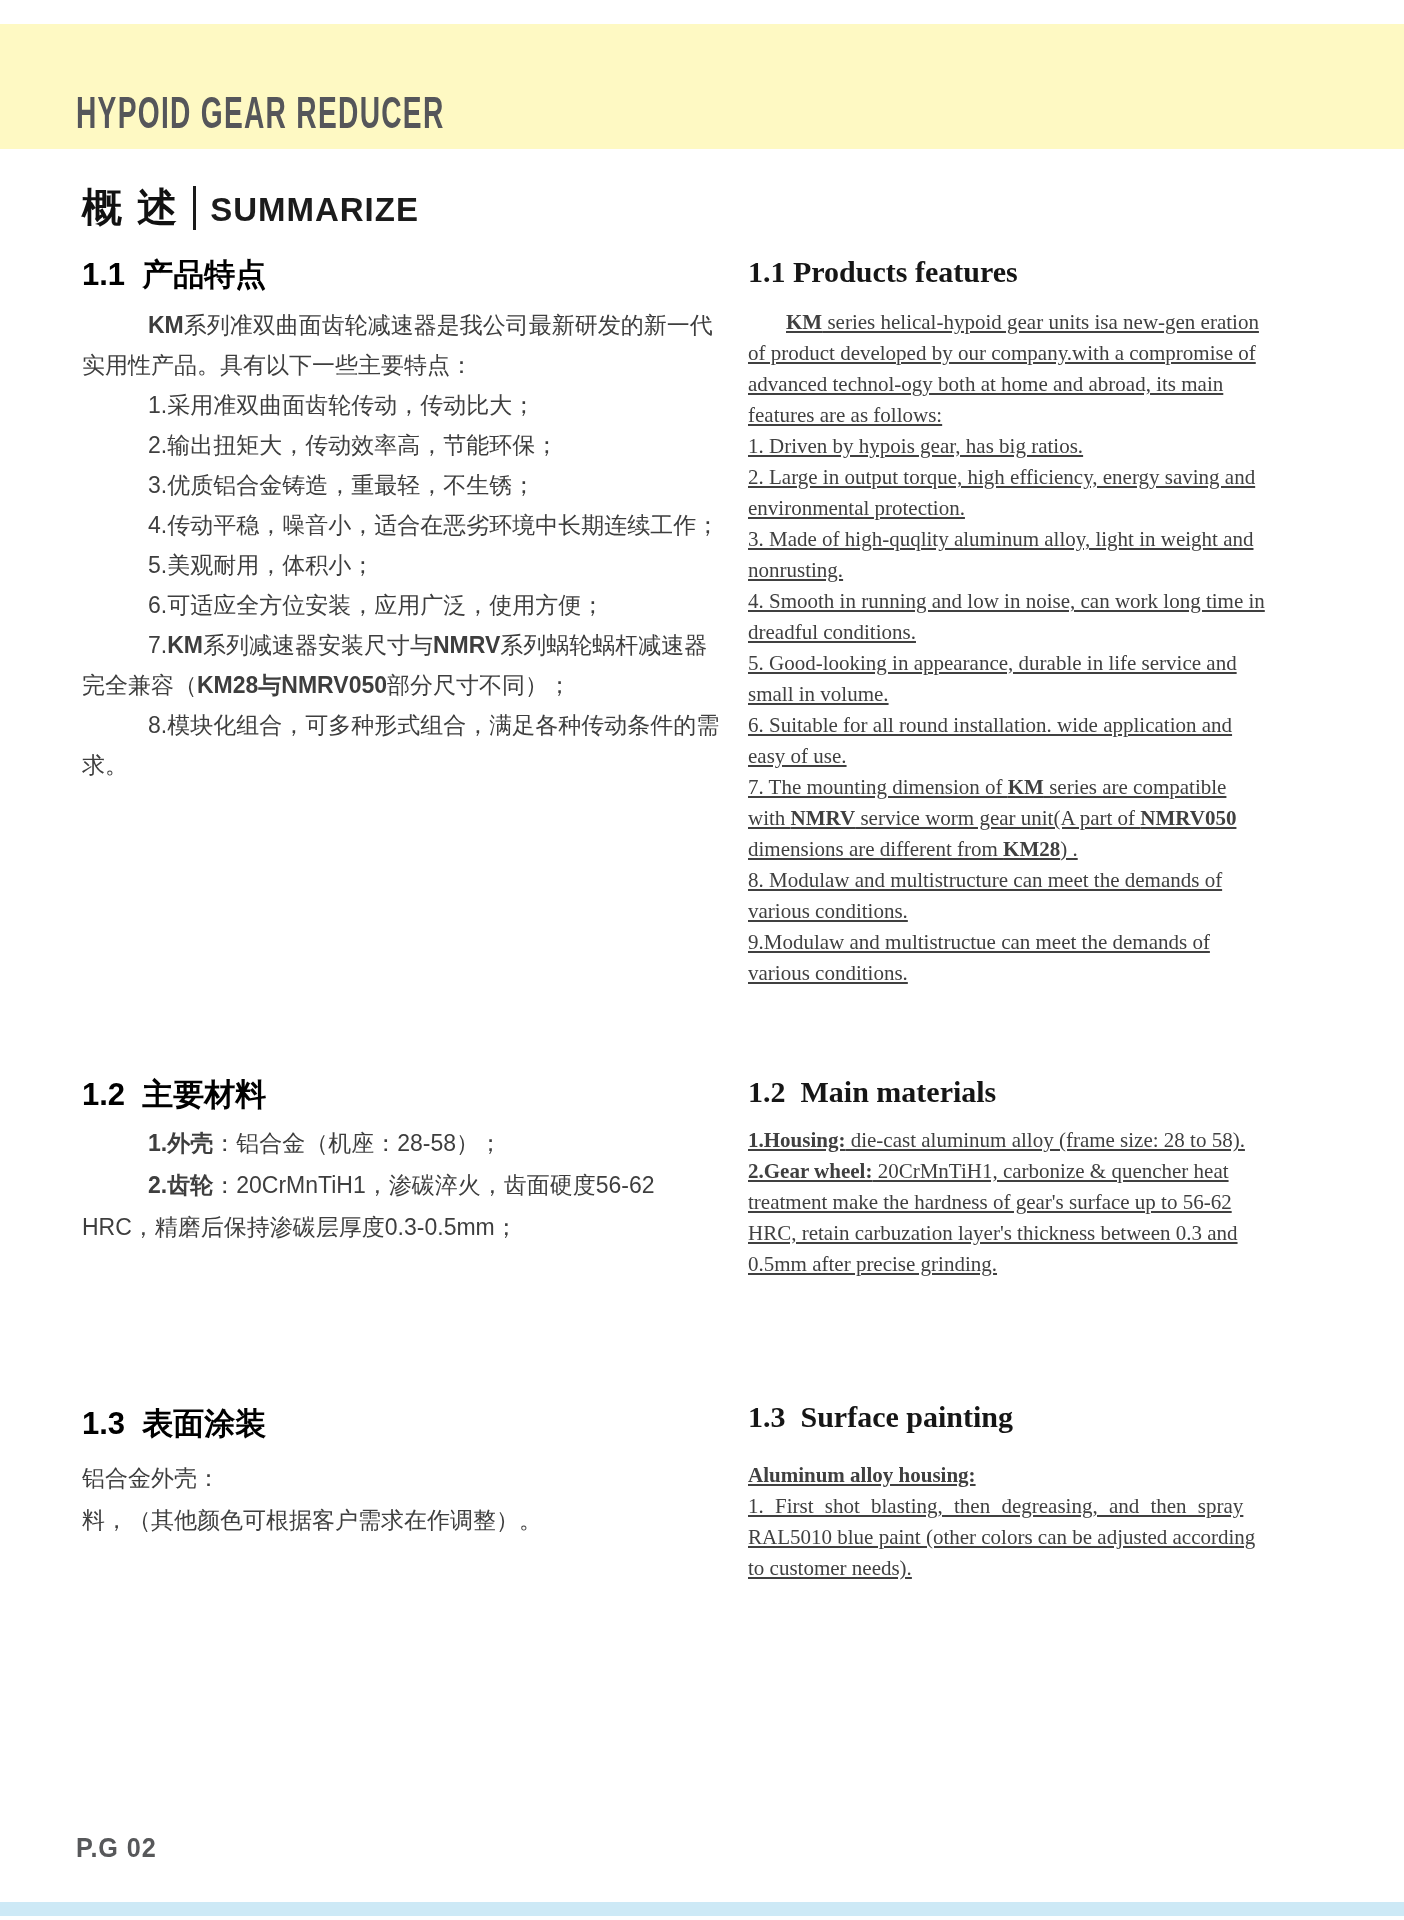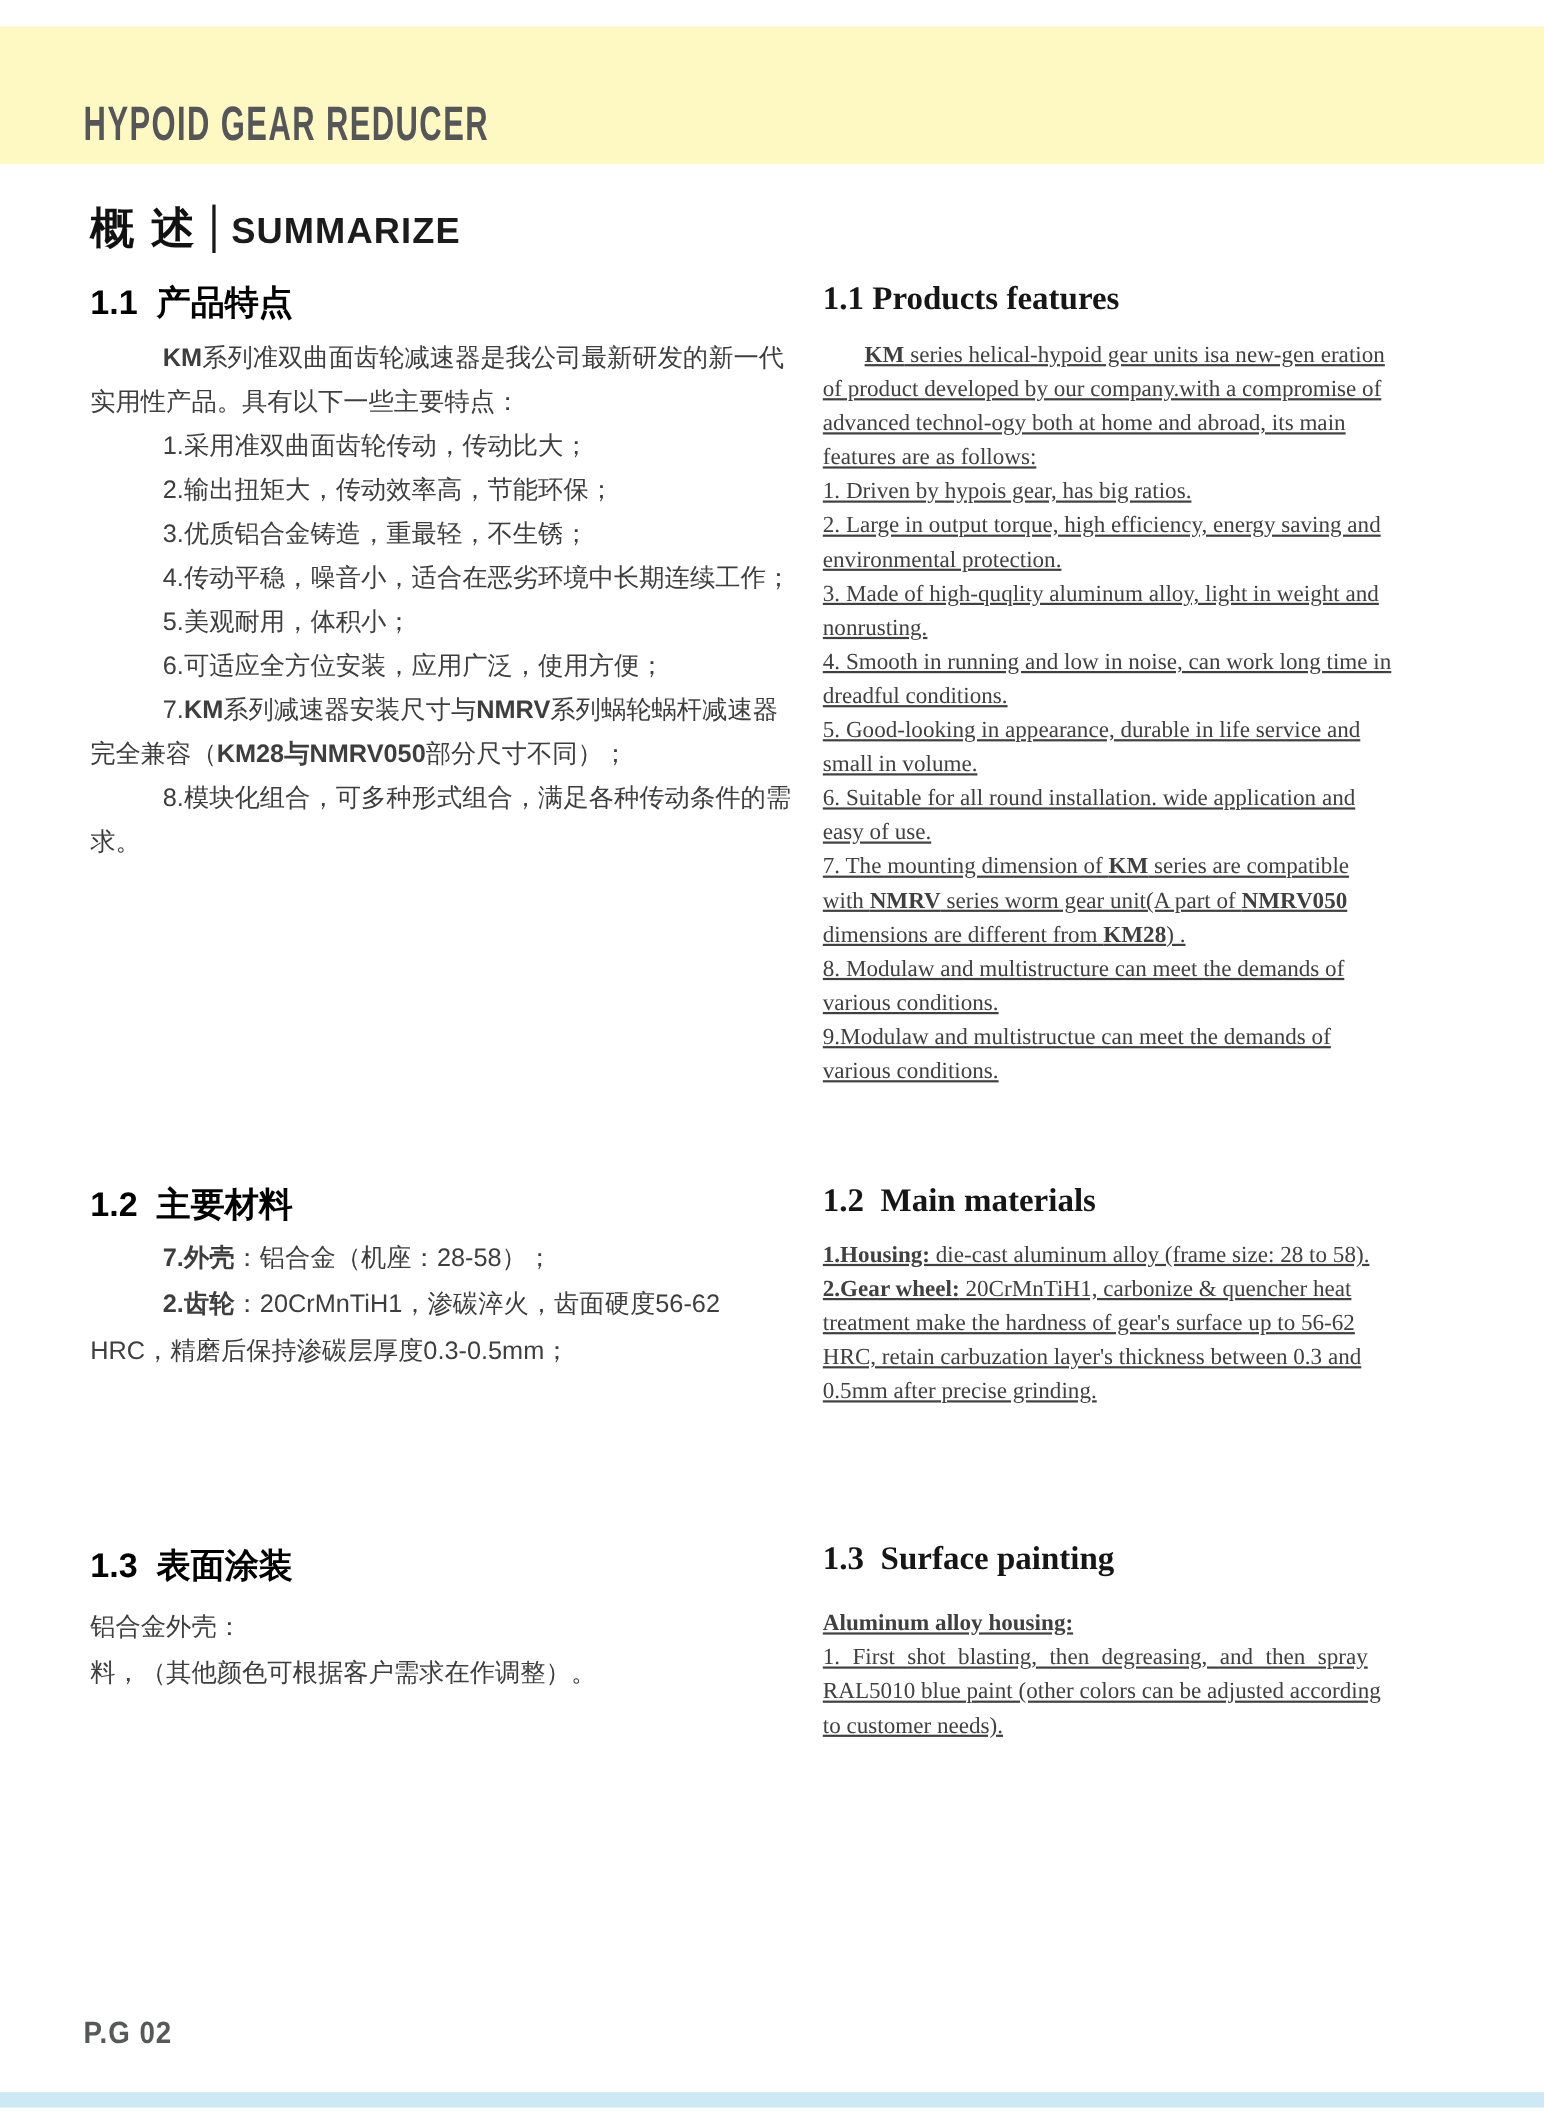--- a/index.html
+++ b/index.html
@@ -73,31 +73,31 @@
     <div class="el">environmental protection.</div>
     <div class="el">3. Made of high-quqlity aluminum alloy, light in weight and</div>
     <div class="el">nonrusting.</div>
     <div class="el">4. Smooth in running and low in noise, can work long time in</div>
     <div class="el">dreadful conditions.</div>
     <div class="el">5. Good-looking in appearance, durable in life service and</div>
     <div class="el">small in volume.</div>
     <div class="el">6. Suitable for all round installation. wide application and</div>
     <div class="el">easy of use.</div>
     <div class="el"><span>7. The mounting dimension of </span><b>KM</b><span> series are compatible</span></div>
-    <div class="el"><span>with </span><b>NMRV</b><span> series worm gear unit(A part of </span><b>NMRV050</b></div>
+    <div class="el"><span>with </span><b>NMRV</b><span> service worm gear unit(A part of </span><b>NMRV050</b></div>
     <div class="el"><span>dimensions are different from </span><b>KM28</b><span>) .</span></div>
     <div class="el">8. Modulaw and multistructure can meet the demands of</div>
     <div class="el">various conditions.</div>
     <div class="el">9.Modulaw and multistructue can meet the demands of</div>
     <div class="el">various conditions.</div>
   </div>
 
   <div class="h-cn" style="top:1074px">1.2  主要材料</div>
   <div class="col-cn lh42" style="top:1122px">
-    <div class="cl ind"><b>7.外壳</b><span>：铝合金（机座：28-58）；</span></div>
+    <div class="cl ind"><b>1.外壳</b><span>：铝合金（机座：28-58）；</span></div>
     <div class="cl ind"><b>2.齿轮</b><span>：20CrMnTiH1，渗碳淬火，齿面硬度56-62</span></div>
     <div class="cl">HRC，精磨后保持渗碳层厚度0.3-0.5mm；</div>
   </div>
 
   <div class="h-en" style="top:1075px">1.2  Main materials</div>
   <div class="col-en" style="top:1125px">
     <div class="el"><b>1.Housing:</b><span> die-cast aluminum alloy (frame size: 28 to 58).</span></div>
     <div class="el"><b>2.Gear wheel:</b><span> 20CrMnTiH1, carbonize &amp; quencher heat</span></div>
     <div class="el">treatment make the hardness of gear's surface up to 56-62</div>
     <div class="el">HRC, retain carbuzation layer's thickness between 0.3 and</div>

